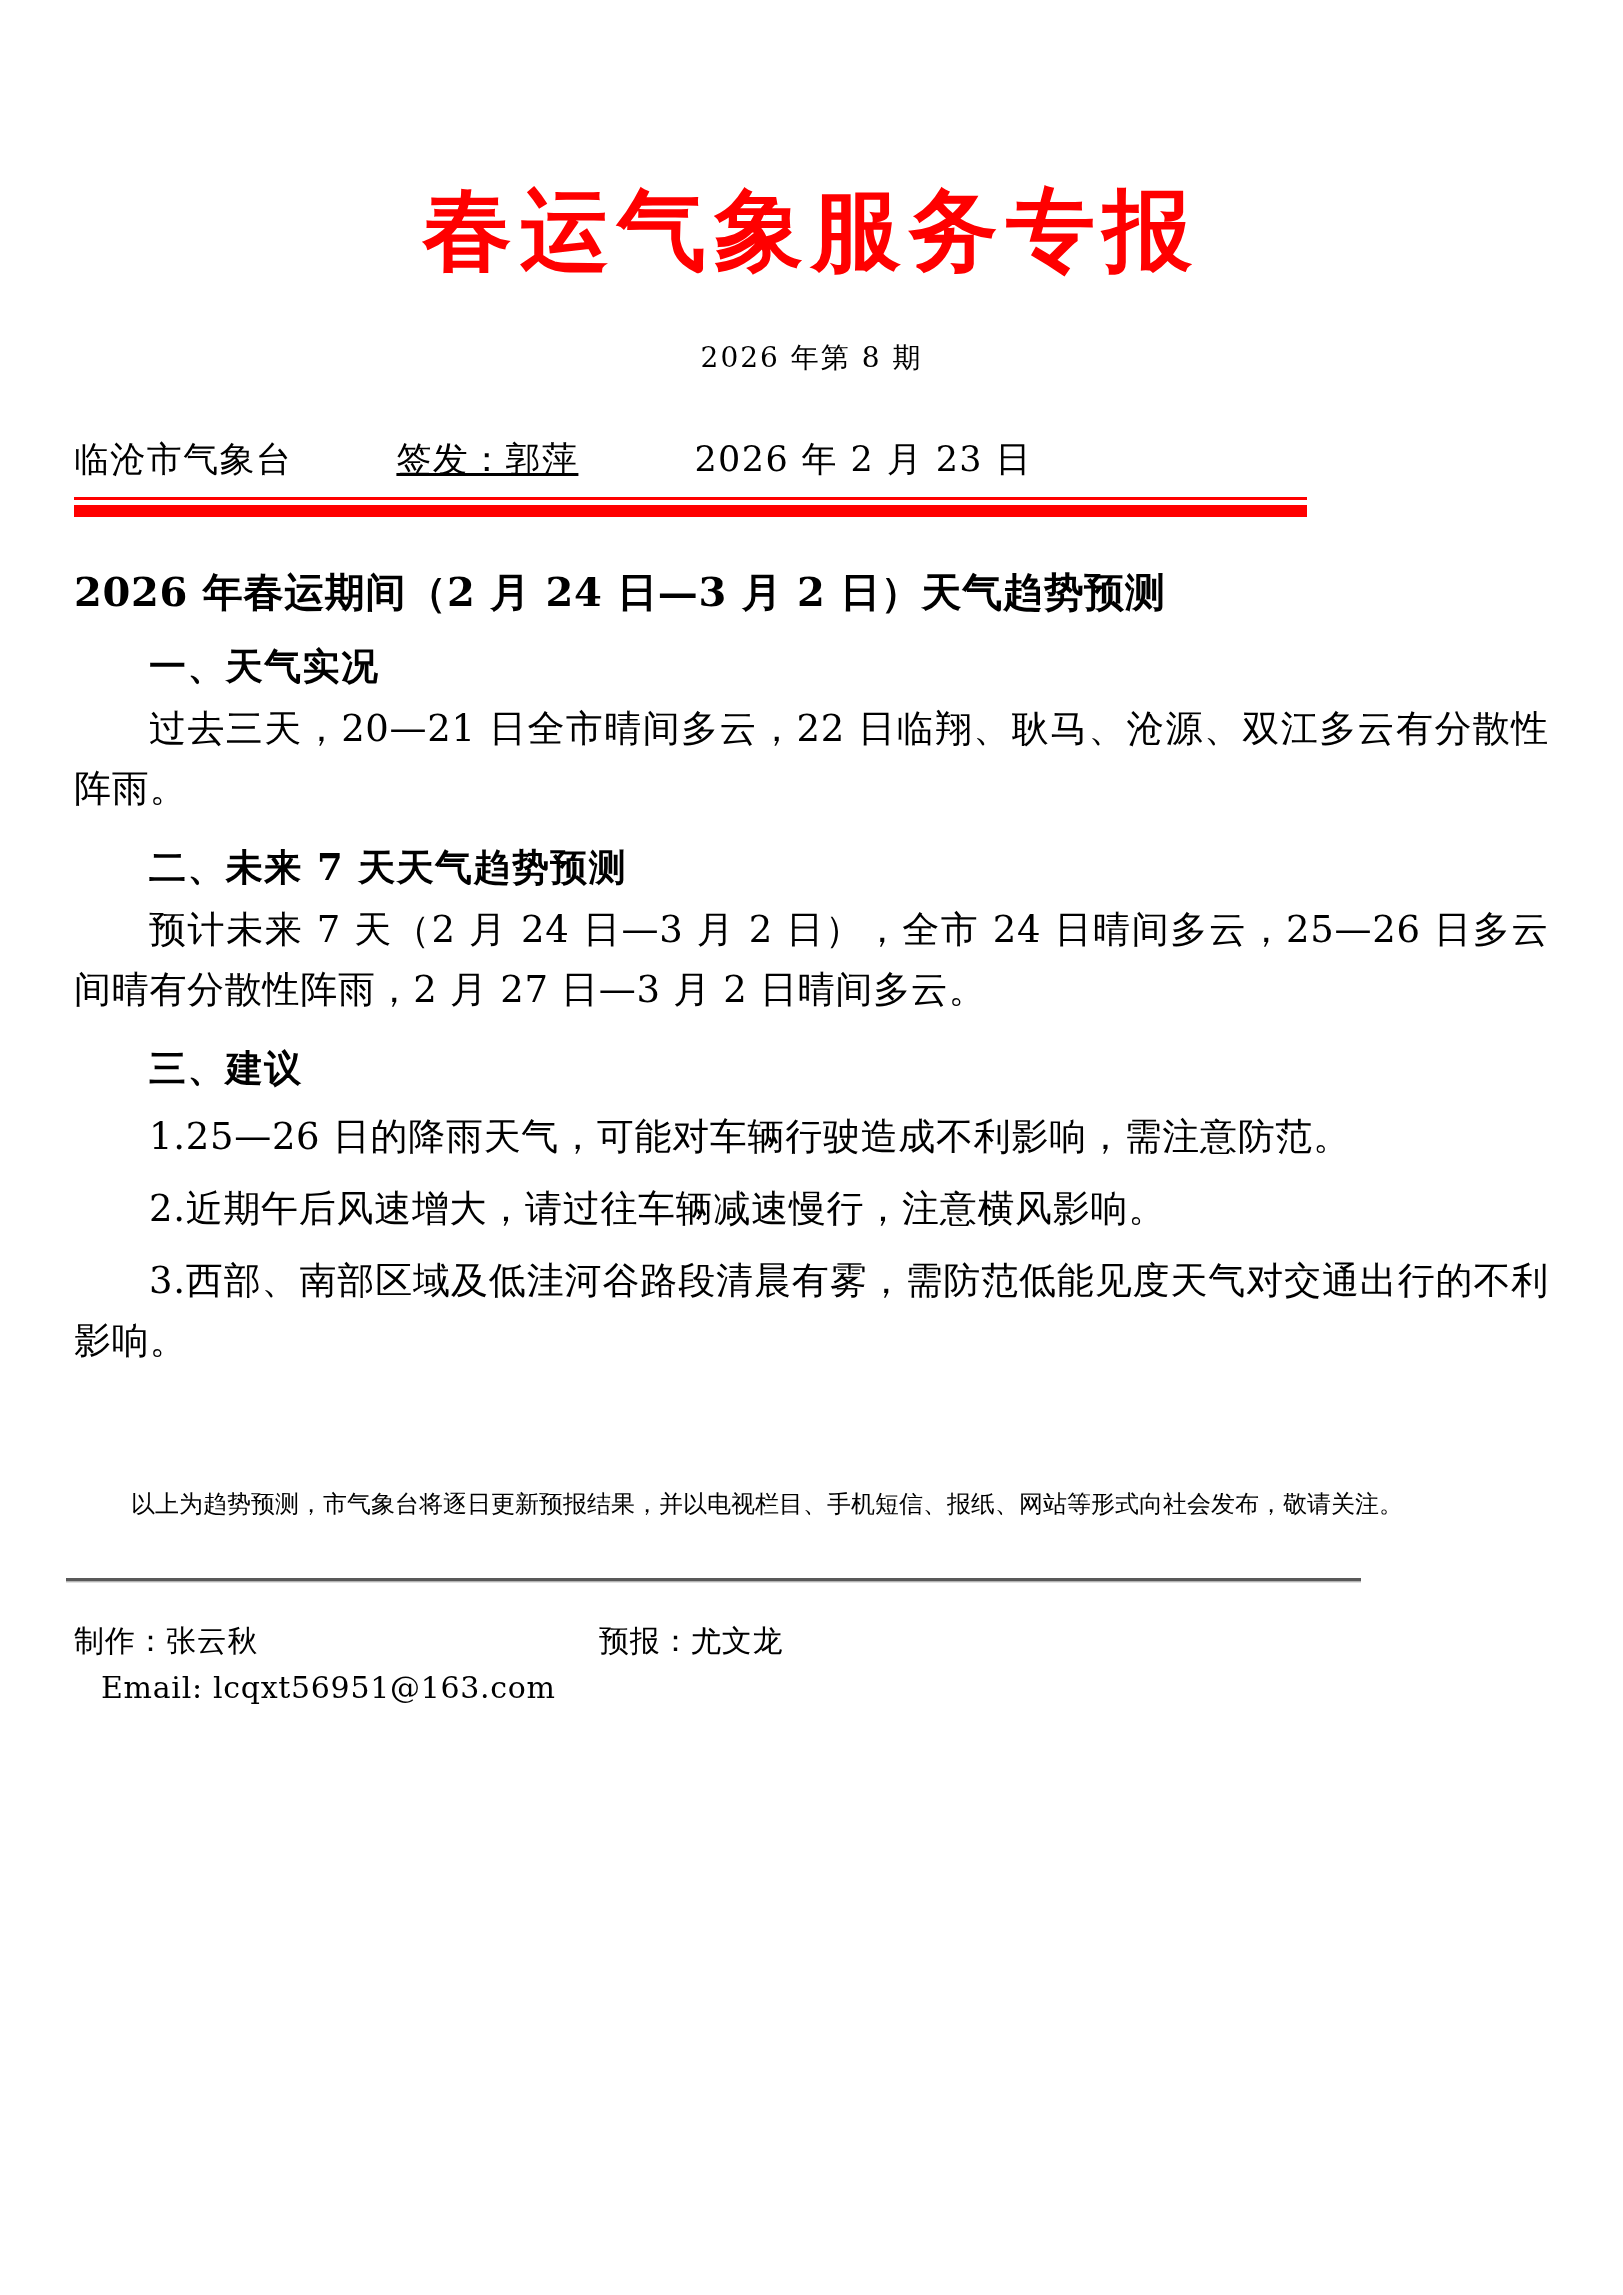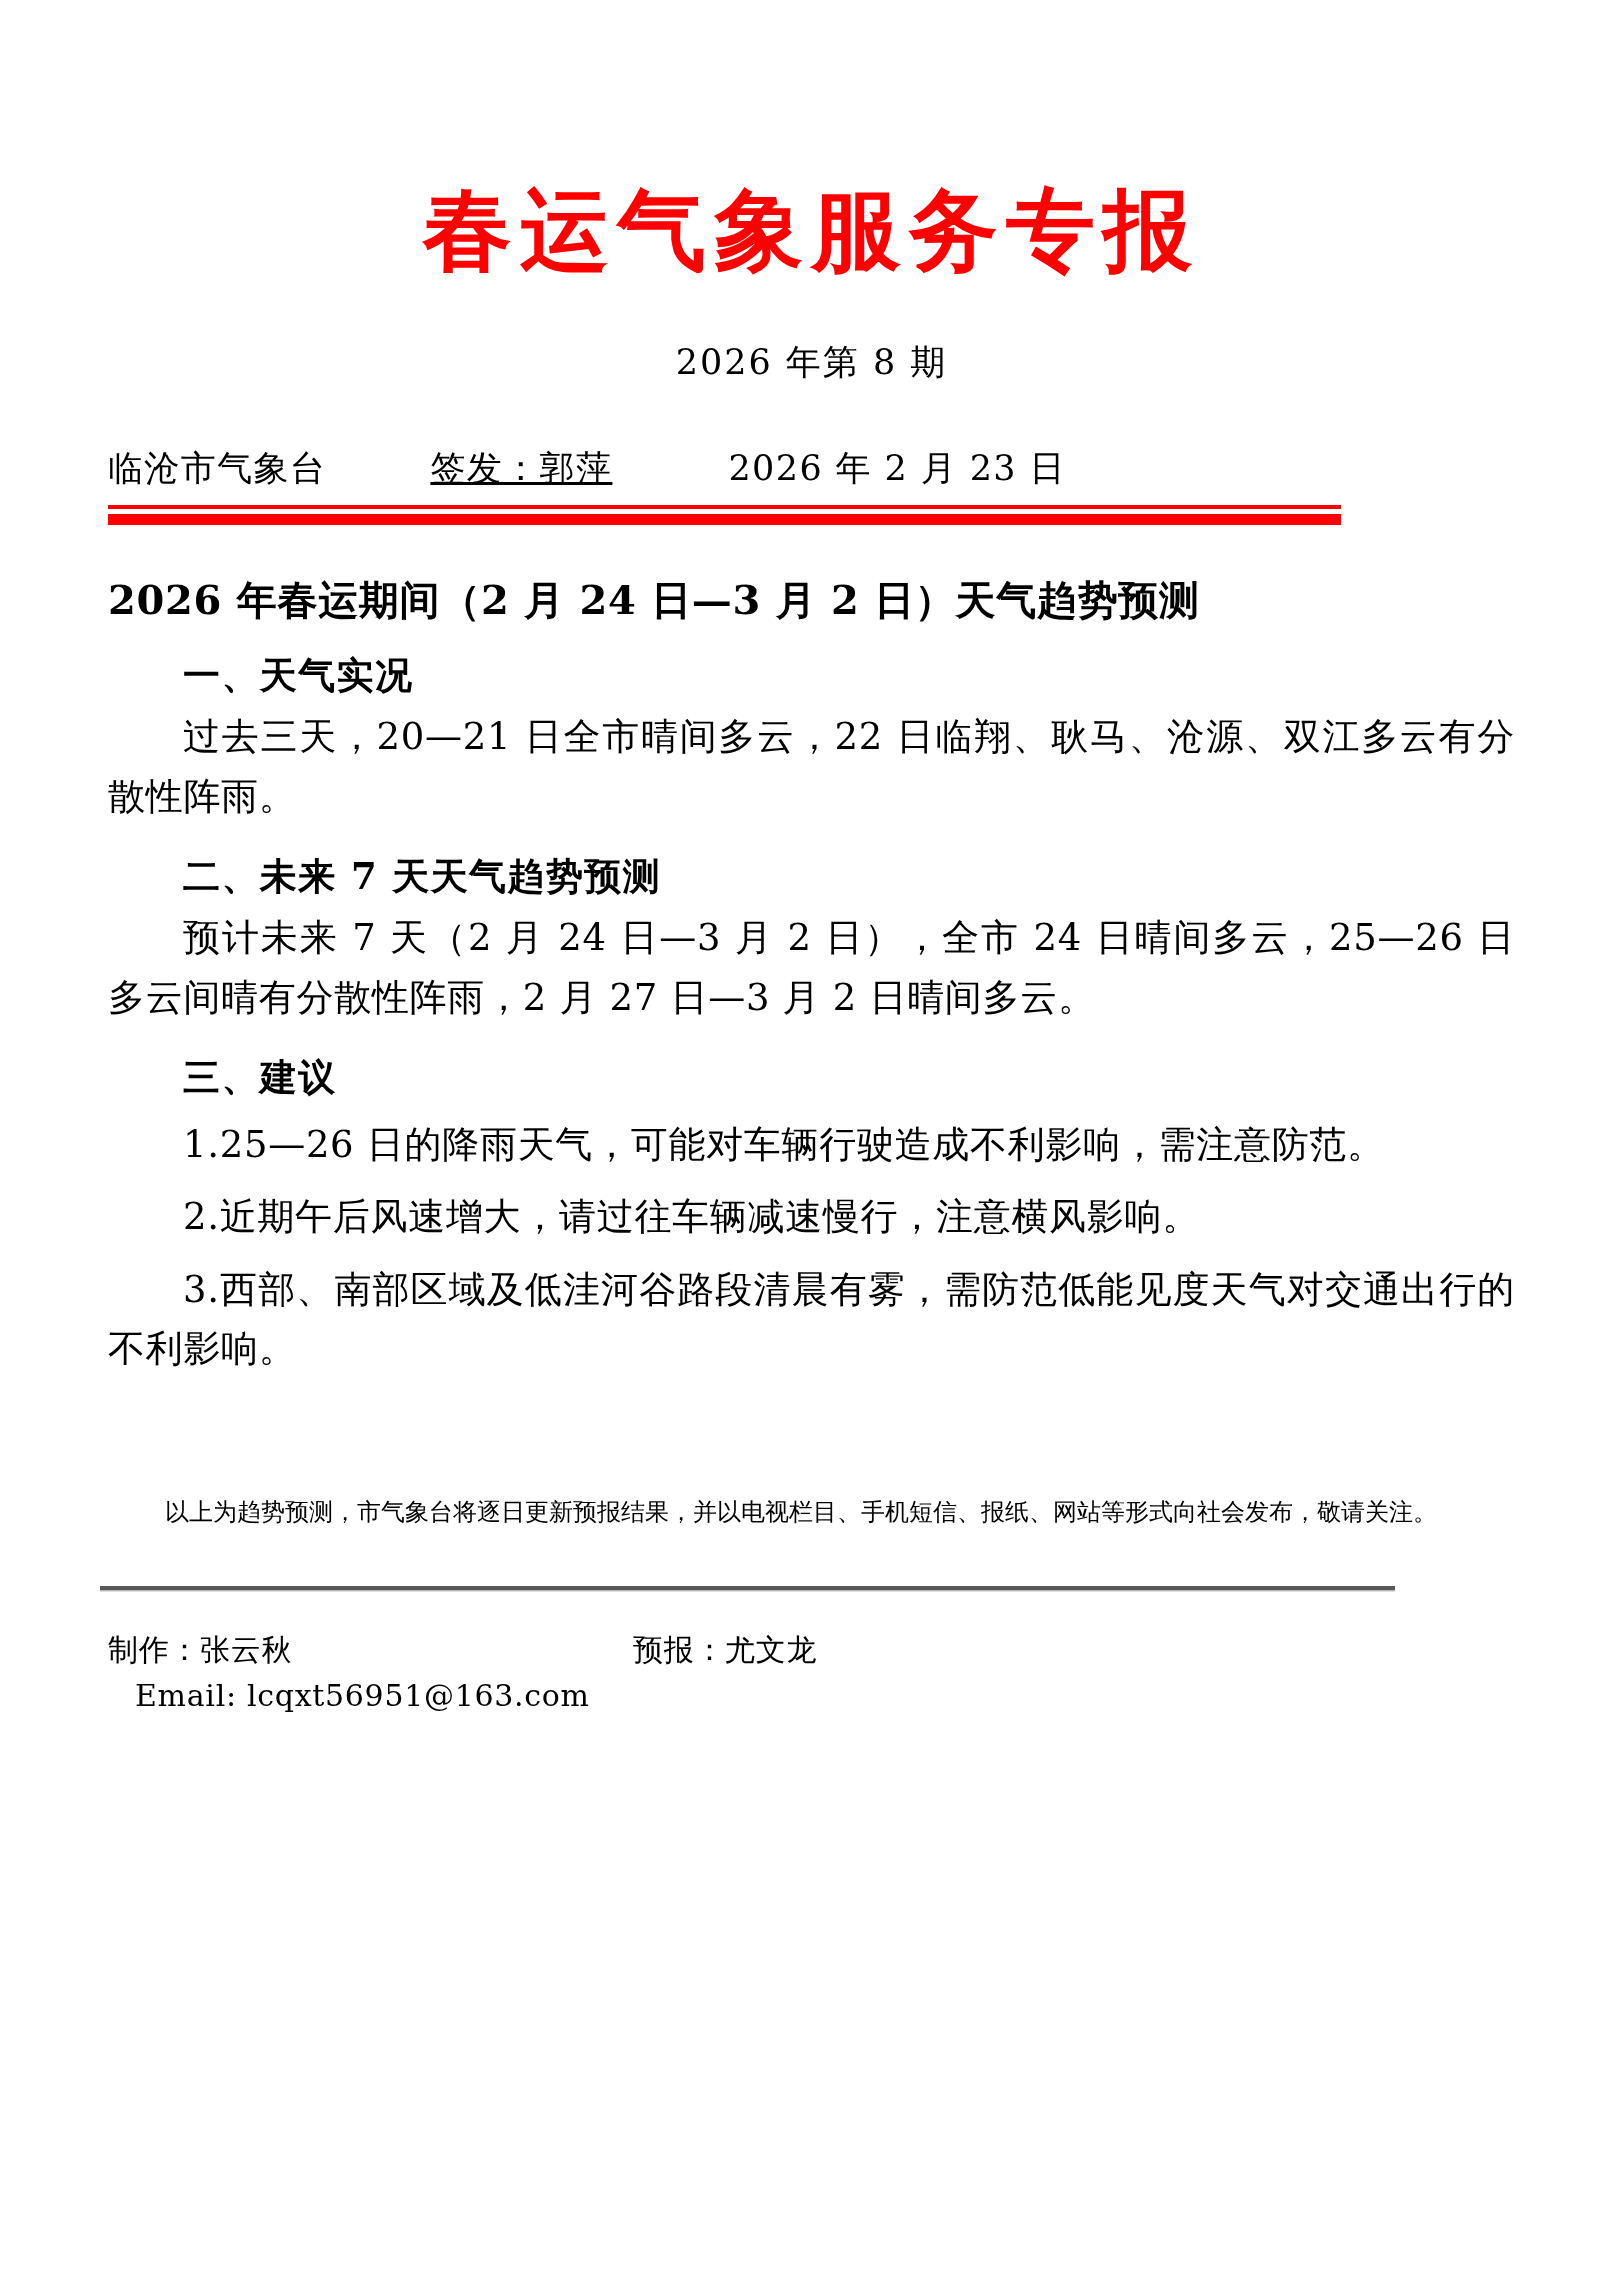--- a/index.html
+++ b/index.html
@@ -13,21 +13,21 @@
     font-family: "DejaVu Serif", "Liberation Serif", serif;
     color: #000000;
     -webkit-font-smoothing: antialiased;
   }
 
   .page {
     position: relative;
     width: 1623px;
     height: 2295px;
     box-sizing: border-box;
-    padding: 0 108px;
+    padding: 0 74px;
     background: #ffffff;
     overflow: hidden;
   }
 
   
   .masthead {
     padding-top: 176px;
     text-align: center;
   }
   .doc-title {
@@ -36,21 +36,21 @@
     font-size: 89px;
     line-height: 1.22;
     letter-spacing: 8.2px;
     color: #ff0000;
     margin: 0;
     white-space: nowrap;
   }
 
   .issue-line {
     text-align: center;
-    font-size: 35px;
+    font-size: 28px;
     line-height: 1.2;
     letter-spacing: 2px;
     margin: 0;
     padding-top: 56px;
     font-family: "DejaVu Serif", "Liberation Serif", serif;
   }
 
   
   .signature-row {
     display: flex;

